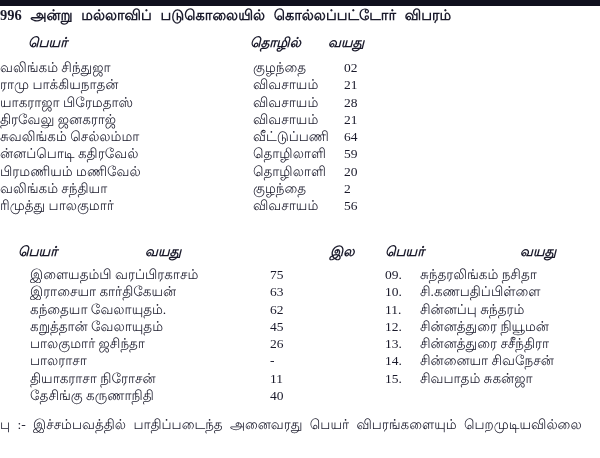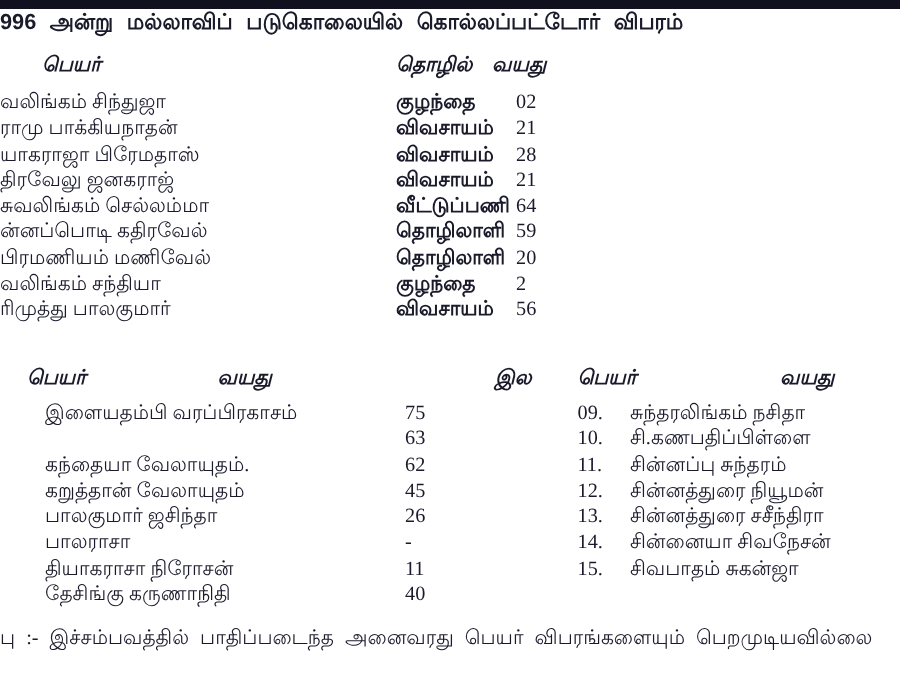--- a/index.html
+++ b/index.html
@@ -12,42 +12,42 @@
     font-family:"Liberation Serif", serif;
     color:#1a1a2b;
   }
   .topbar {
     position:absolute; top:0; left:0;
     width:600px; height:6px;
     background:#10101e;
   }
   .doc-title {
     position:absolute; top:7px; left:0;
-    font-family:Liberation Sans, sans-serif;
+    font-family:Liberation Serif, serif;
     font-weight:700; font-size:14.5px;
     word-spacing:5px; white-space:nowrap;
   }
   .khead, .ihead {
     position:absolute; left:0; width:600px; height:18px;
     font-family:"Liberation Sans", sans-serif;
     font-weight:700; font-size:13.5px;
   }
   .khead { top:35px; }
   .ihead { top:244px; }
   .khead span, .ihead span { position:absolute; white-space:nowrap;font-style:italic; }
-  .kh-name { left:28px; }  .kh-occ { left:264px; }  .kh-age { left:328px; }
+  .kh-name { left:28px; }  .kh-occ { left:250px; }  .kh-age { left:328px; }
   .ih-name-l { left:18px; } .ih-age-l { left:145px; } .ih-no { left:330px; }
   .ih-name-r { left:385px; } .ih-age-r { left:520px; }
 
   .krows { position:absolute; top:59px; left:0; width:600px; }
   .irows-left, .irows-right { position:absolute; top:266px; left:0; width:600px;padding-left:30px; }
   .row { position:relative; height:17.3px; line-height:17.3px; font-size:13.5px; white-space:nowrap; }
   .row span { position:absolute; top:0; white-space:nowrap; }
   .c-name  { left:0; }
-  .c-occ   { left:264px;font-weight:bold; }
+  .c-occ   { left:253px; }
   .c-age   { left:344px; }
   .c-iname { left:0; }
   .c-iage  { left:240px;text-align:right; }
   .c-no    { left:355px; }
   .c-rname { left:390px; }
   .c-rage  { left:585px; }
 
   .injured-heading {
     position:absolute; top:221px; left:0;
     font-family:"Liberation Sans", sans-serif;
@@ -129,20 +129,21 @@
     <span class="ih-name-r">பெயர்</span>
     <span class="ih-age-r">வயது</span>
   </div>
 
   <div class="irows-left">
     <div class="row">
       <span class="c-iname">இளையதம்பி வரப்பிரகாசம்</span>
       <span class="c-iage">75</span>
     </div>
     <div class="row">
+      <span class="c-iname">இராசையா கார்திகேயன்</span>
       <span class="c-iage">63</span>
     </div>
     <div class="row">
       <span class="c-iname">கந்தையா வேலாயுதம்.</span>
       <span class="c-iage">62</span>
     </div>
     <div class="row">
       <span class="c-iname">கறுத்தான் வேலாயுதம்</span>
       <span class="c-iage">45</span>
     </div>

